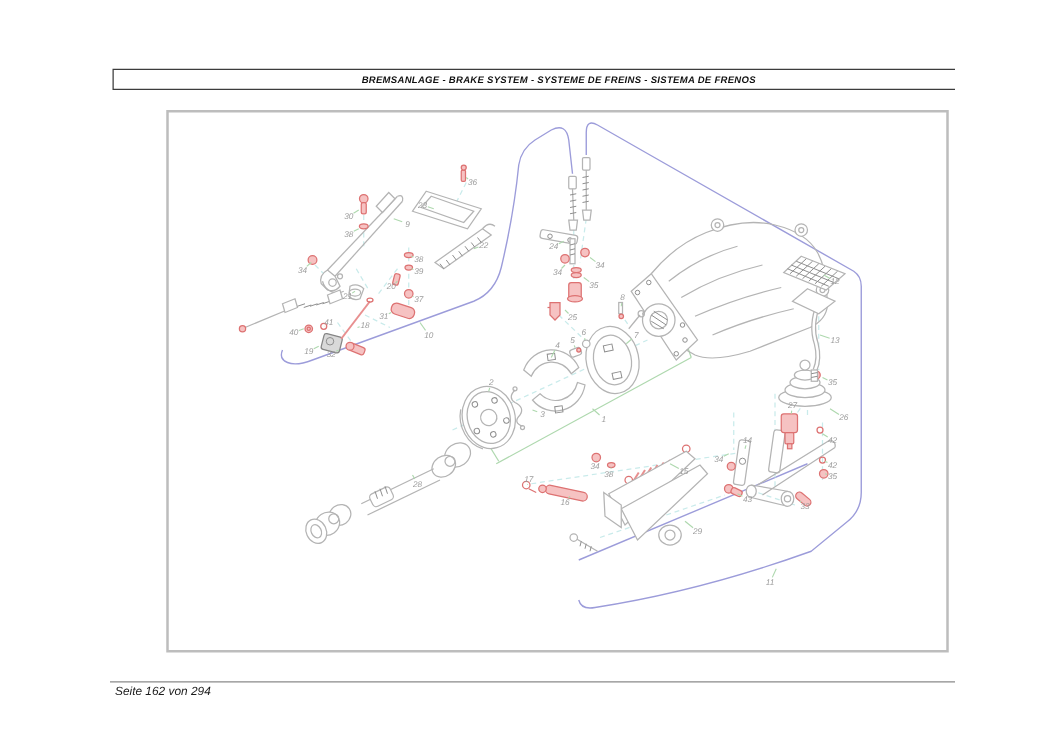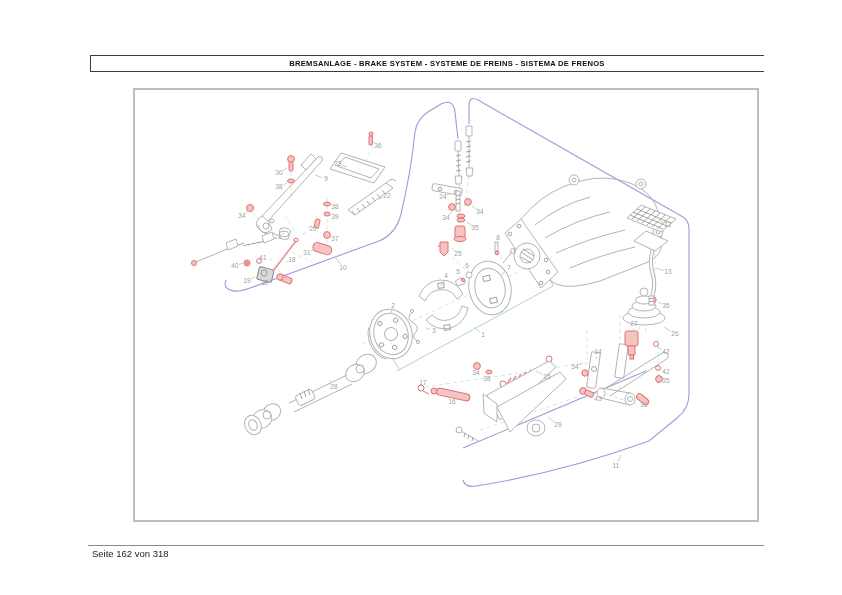--- a/index.html
+++ b/index.html
@@ -1,17 +1,17 @@
 <!DOCTYPE html>
 <html><head>
 <meta charset="utf-8">
 <style>
   html,body{margin:0;padding:0;background:#fff;}
   .page{position:relative;width:764px;height:595px;background:#fff;overflow:hidden;
-        font-family:"Liberation Sans",sans-serif;}
+        font-family:"Liberation Sans",sans-serif;font-style:italic;}
   .title-box{position:absolute;left:90px;top:55px;width:712px;height:15px;
         border:1px solid #3c3c3c;display:flex;align-items:center;justify-content:center;}
   .title-box span{font-size:7.6px;font-weight:bold;color:#111;letter-spacing:.25px;white-space:nowrap;}
   .diagram-frame{position:absolute;left:133px;top:88px;width:622px;height:430px;
         border:2px solid #bdbdbd;background:#fff;}
   .art{position:absolute;left:0;top:0;}
   .footer-line{position:absolute;left:88px;top:545px;width:712px;border-top:1px solid #8a8a8a;height:0;}
   .footer-text{position:absolute;left:92px;top:548px;font-size:9.5px;color:#1c1c1c;}
   
   .g{stroke:#b4b4b4;fill:none;stroke-width:1;}
@@ -412,14 +412,14 @@
         <text x="335" y="219.3" text-anchor="middle" font-size="6.6" font-family="&quot;Liberation Sans&quot;, sans-serif" fill="#9c9c9c">39</text>
         <text x="235" y="268.3" text-anchor="middle" font-size="6.6" font-family="&quot;Liberation Sans&quot;, sans-serif" fill="#9c9c9c">40</text>
         <text x="263" y="260.3" text-anchor="middle" font-size="6.6" font-family="&quot;Liberation Sans&quot;, sans-serif" fill="#9c9c9c">41</text>
         <text x="666" y="354.3" text-anchor="middle" font-size="6.6" font-family="&quot;Liberation Sans&quot;, sans-serif" fill="#9c9c9c">42</text>
         <text x="666" y="374.3" text-anchor="middle" font-size="6.6" font-family="&quot;Liberation Sans&quot;, sans-serif" fill="#9c9c9c">42</text>
         <text x="598" y="401.3" text-anchor="middle" font-size="6.6" font-family="&quot;Liberation Sans&quot;, sans-serif" fill="#9c9c9c">43</text>
       </g>
   </svg>
 
   <div class="footer-line"></div>
-  <div class="footer-text">Seite 162 von 318</div>
+  <div class="footer-text">Seite 162 von 294</div>
 </div>
 
 </body></html>

